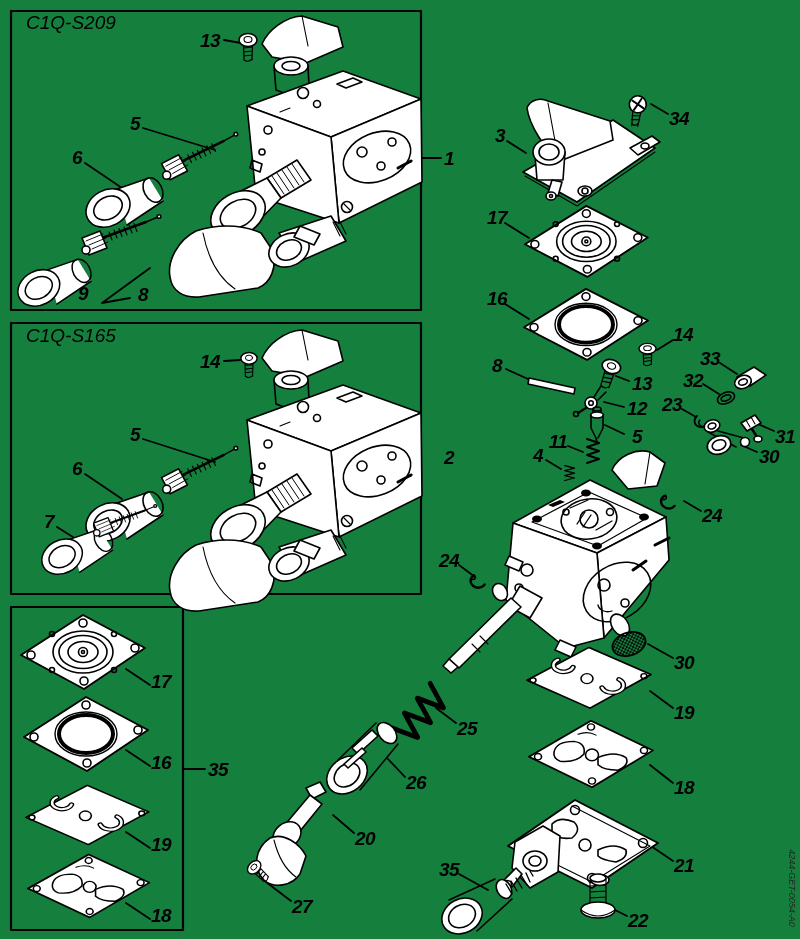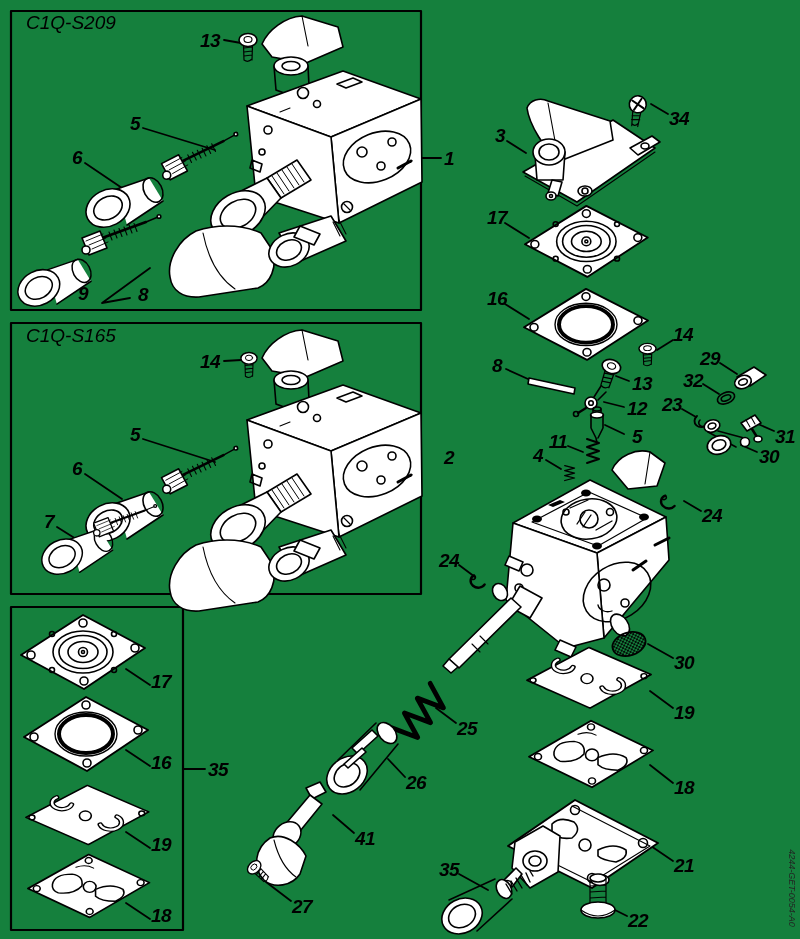--- a/index.html
+++ b/index.html
@@ -394,33 +394,33 @@
 <div class="callout" style="left:500px;top:135px">3</div>
 <div class="callout" style="left:497px;top:217px">17</div>
 <div class="callout" style="left:497px;top:298px">16</div>
 <div class="callout" style="left:683px;top:334px">14</div>
 <div class="callout" style="left:642px;top:383px">13</div>
 <div class="callout" style="left:497px;top:365px">8</div>
 <div class="callout" style="left:637px;top:408px">12</div>
 <div class="callout" style="left:637px;top:436px">5</div>
 <div class="callout" style="left:558px;top:441px">11</div>
 <div class="callout" style="left:538px;top:455px">4</div>
-<div class="callout" style="left:710px;top:358px">29</div>
+<div class="callout" style="left:710px;top:358px">33</div>
 <div class="callout" style="left:693px;top:380px">32</div>
 <div class="callout" style="left:672px;top:404px">23</div>
 <div class="callout" style="left:785px;top:436px">31</div>
 <div class="callout" style="left:769px;top:456px">30</div>
 <div class="callout" style="left:712px;top:515px">24</div>
 <div class="callout" style="left:449px;top:560px">24</div>
 <div class="callout" style="left:684px;top:662px">30</div>
 <div class="callout" style="left:684px;top:712px">19</div>
 <div class="callout" style="left:467px;top:728px">25</div>
 <div class="callout" style="left:684px;top:787px">18</div>
 <div class="callout" style="left:416px;top:782px">26</div>
 <div class="callout" style="left:684px;top:865px">21</div>
-<div class="callout" style="left:365px;top:838px">41</div>
+<div class="callout" style="left:365px;top:838px">20</div>
 <div class="callout" style="left:449px;top:869px">35</div>
 <div class="callout" style="left:302px;top:906px">27</div>
 <div class="callout" style="left:638px;top:920px">22</div>
 
 <div class="drawing-id" style="left:791px;top:888px">4244-GET-0054-A0</div>
 
 </div>
 
 </body></html>

